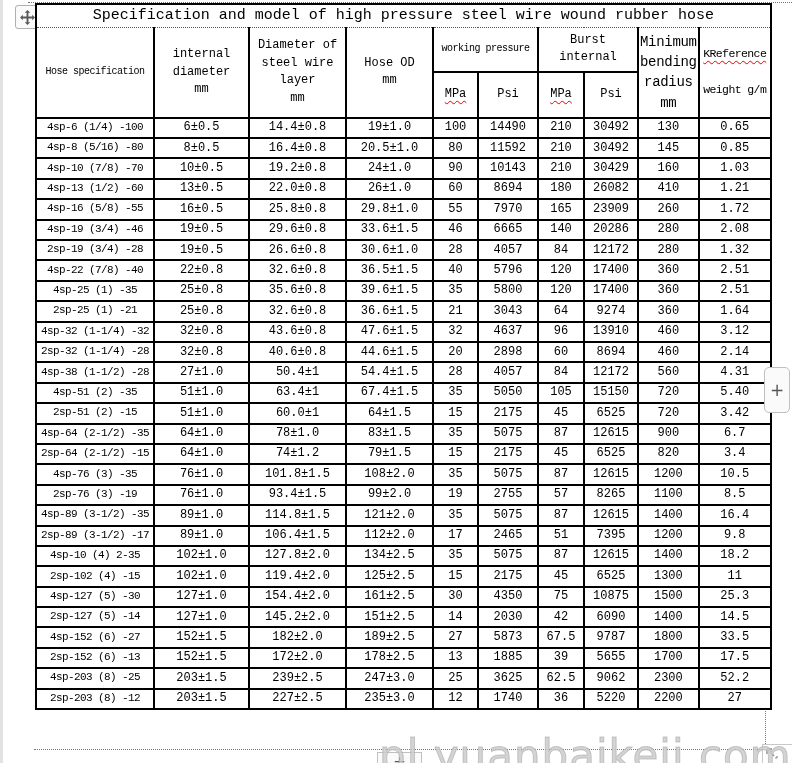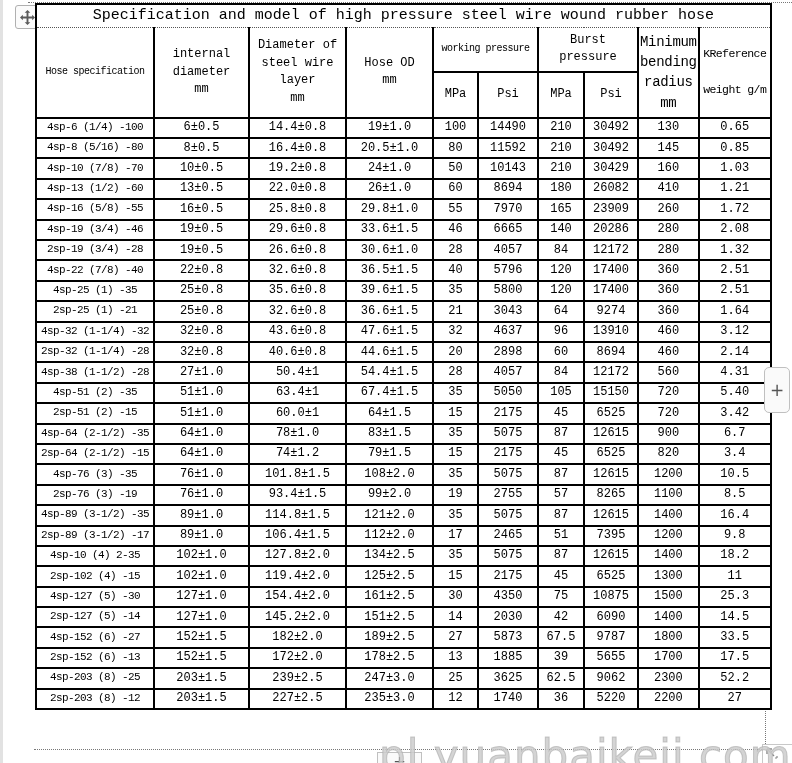--- a/index.html
+++ b/index.html
@@ -22,21 +22,21 @@
   th,td{border:2px solid #000;text-align:center;vertical-align:middle;padding:0 1px;overflow:hidden;
         font-weight:normal;font-size:12px;line-height:1.45;}
   tr.title-row th{height:18px;font-size:15px;border-bottom:1px dotted #555;}
   tr.h1 th{border-top:1px dotted #555;white-space:pre-line;height:38px;}
   tr.h2 th{height:38px;border-radius:17px;}
   th.narrow{font-size:10px;letter-spacing:-0.5px;}
   th.kref span{display:block;font-size:11.5px;letter-spacing:-0.6px;line-height:1.6;}
   th.minbend{font-size:14px;letter-spacing:-0.3px;}
   tbody td{height:18.4px;}
   tbody td:first-child{font-size:11px;letter-spacing:-0.6px;}
-  .sq{text-decoration-style:wavy;text-decoration-color:#e00;
+  .sq{text-decoration:underline;text-decoration-style:wavy;text-decoration-color:#e00;
       text-decoration-thickness:1px;text-underline-offset:3px;}
 
   
   .plus-right{position:absolute;left:764px;top:367px;width:24px;height:44px;border:1px solid #c0c0c0;
     border-radius:5px;background:#fafafa;color:#555;font-size:17px;display:flex;align-items:center;
     justify-content:center;font-family:"DejaVu Sans",sans-serif;}
   .plus-bottom{position:absolute;left:377px;top:752px;width:43px;height:22px;border:1px solid #c0c0c0;
     background:#fafafa;color:#555;font-size:15px;display:flex;align-items:flex-start;
     justify-content:center;font-family:"DejaVu Sans",sans-serif;}
   .resize-handle{position:absolute;left:762px;top:744px;width:29px;height:19px;background:#fff;
@@ -87,21 +87,21 @@
         <th rowspan="2">internal
 diameter
 mm</th>
         <th rowspan="2">Diameter of
 steel wire
 layer
 mm</th>
         <th rowspan="2">Hose OD
 mm</th>
         <th colspan="2" class="narrow">working pressure</th>
-        <th colspan="2">Burst pressure</th>
+        <th colspan="2">Burst internal</th>
         <th rowspan="2" class="minbend">Minimum
 bending
 radius
 mm</th>
         <th rowspan="2" class="kref">
           <span class="sq">KReference</span>
           <span>weight g/m</span>
         </th>
       </tr>
       <tr class="h2">
@@ -134,21 +134,21 @@
           <td>210</td>
           <td>30492</td>
           <td>145</td>
           <td>0.85</td>
         </tr>
         <tr>
           <td>4sp-10 (7/8) -70</td>
           <td>10±0.5</td>
           <td>19.2±0.8</td>
           <td>24±1.0</td>
-          <td>50</td>
+          <td>90</td>
           <td>10143</td>
           <td>210</td>
           <td>30429</td>
           <td>160</td>
           <td>1.03</td>
         </tr>
         <tr>
           <td>4sp-13 (1/2) -60</td>
           <td>13±0.5</td>
           <td>22.0±0.8</td>

